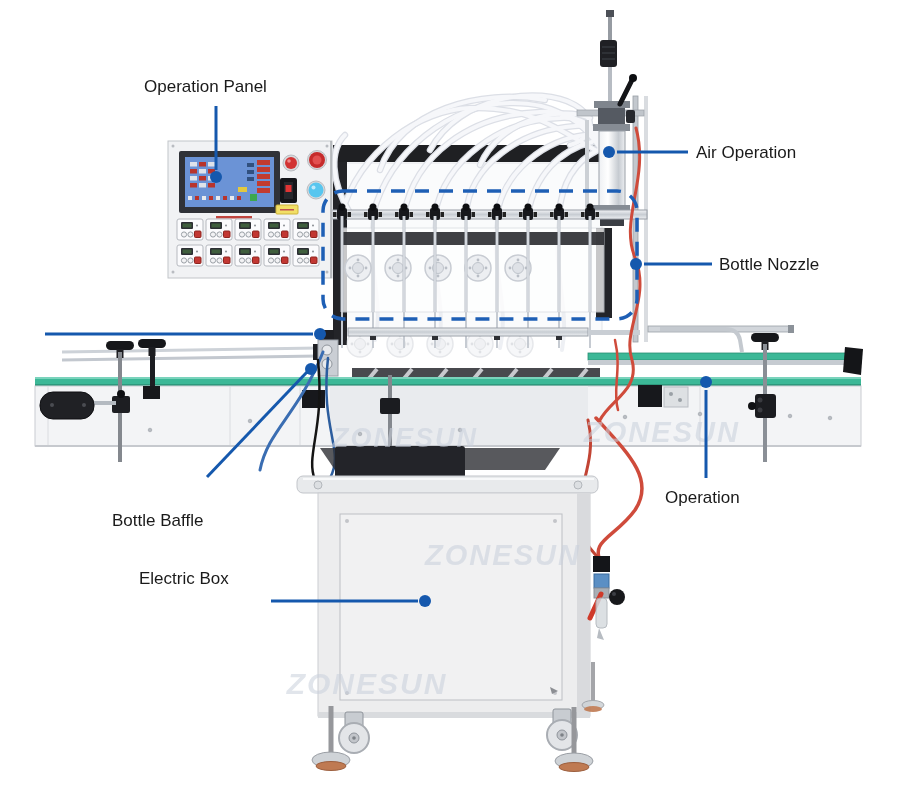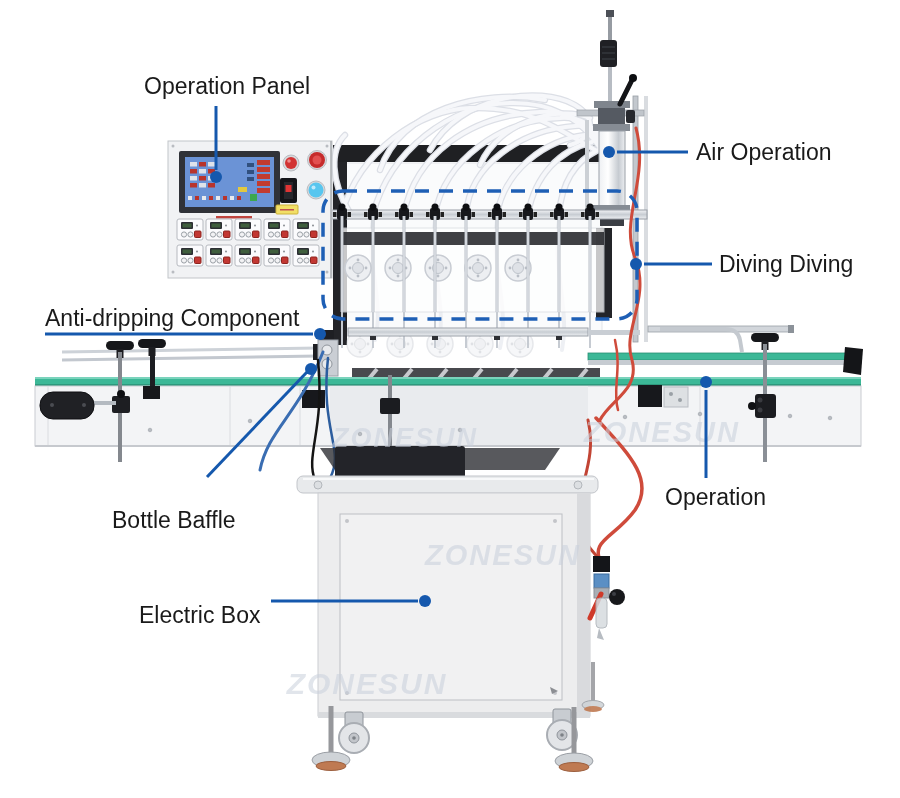--- a/index.html
+++ b/index.html
@@ -1,19 +1,19 @@
 <!DOCTYPE html>
 <html><head>
 <meta charset="utf-8">
 <style>
   html,body{margin:0;padding:0;background:#ffffff;}
   .canvas{position:relative;width:900px;height:798px;background:#ffffff;overflow:hidden;
           font-family:"Liberation Sans", sans-serif;}
   .canvas svg{position:absolute;left:0;top:0;}
-  .callout{position:absolute;color:#1a1a1a;font-size:23px;line-height:25px;white-space:nowrap;
+  .callout{position:absolute;color:#1a1a1a;font-size:17px;line-height:25px;white-space:nowrap;
            font-family:"Liberation Sans", sans-serif;}
   .wm{font-family:"Liberation Sans", sans-serif;font-style:italic;font-weight:bold;
       fill:#c9d0dc;opacity:.55;letter-spacing:2px;}
 </style>
 </head>
 <body>
 
 <div class="canvas">
 
 <svg width="900" height="798" viewBox="0 0 900 798" xmlns="http://www.w3.org/2000/svg">
@@ -436,18 +436,17 @@
     <circle cx="636" cy="264" r="6"></circle>
     <circle cx="320" cy="334" r="6"></circle>
     <circle cx="311" cy="369" r="6"></circle>
     <circle cx="706" cy="382" r="6"></circle>
     <circle cx="425" cy="601" r="6"></circle>
   </g>
 </svg>
 
   <div class="callout" style="left:144px;top:74px;">Operation Panel</div>
   <div class="callout" style="left:696px;top:140px;">Air Operation</div>
-  <div class="callout" style="left:719px;top:252px;">Diving Diving</div>
-  <div class="callout" style="left:45px;top:306px;">Anti-dripping Component</div>
+  <div class="callout" style="left:719px;top:252px;">Bottle Nozzle</div>
   <div class="callout" style="left:112px;top:508px;">Bottle Baffle</div>
   <div class="callout" style="left:665px;top:485px;">Operation</div>
-  <div class="callout" style="left:139px;top:603px;">Electric Box</div>
+  <div class="callout" style="left:139px;top:566px;">Electric Box</div>
 </div>
 
 </body></html>

